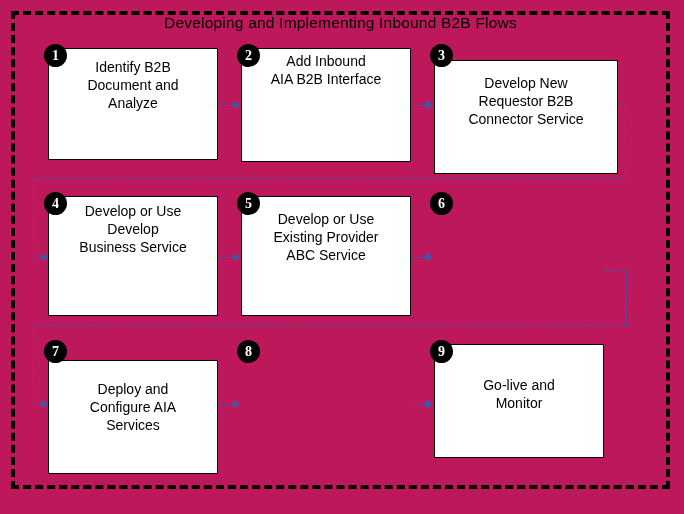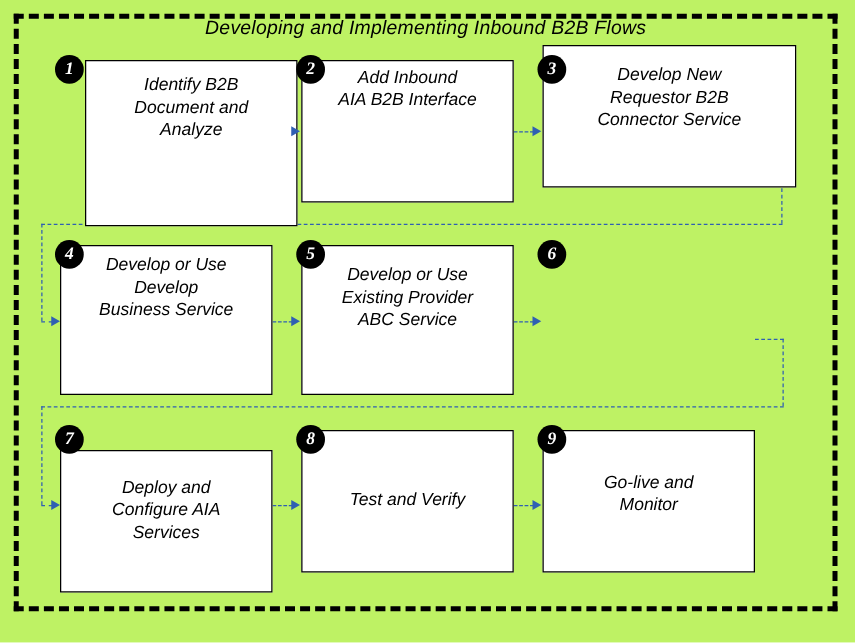--- a/index.html
+++ b/index.html
@@ -7,23 +7,22 @@
     padding: 0;
     background: #ffffff;
   }
   body {
     font-family: "Liberation Sans", sans-serif;
   }
   #canvas {
     position: relative;
     width: 684px;
     height: 514px;
-    background: #bef264;
+    background: #be185d;
     overflow: hidden;
-    font-style: italic;
   }
   
   #outer-frame {
     position: absolute;
     left: 11px;
     top: 11px;
     width: 659px;
     height: 478px;
     box-sizing: border-box;
     border: 4px dashed #000000;
@@ -102,38 +101,38 @@
 </style>
 </head>
 <body>
 
 <div id="canvas">
 
   <div id="outer-frame"></div>
 
   <div id="diagram-title">Developing and Implementing Inbound  B2B Flows</div>
 
-  <div class="proc-box" style="left:48px; top:48px; width:170px; height:133px;margin-left:20px;">
+  <div class="proc-box" style="left:48px; top:48px; width:170px; height:112px;">
     <div class="proc-label top">
       <div>Identify B2B</div>
       <div>Document and</div>
       <div>Analyze</div>
     </div>
   </div>
   <div class="num-badge" style="left:44px; top:44px;">1</div>
 
   <div class="proc-box" style="left:241px; top:48px; width:170px; height:114px;">
     <div class="proc-label top" style="top:4px;text-align:center;">
       <div>Add Inbound</div>
       <div>AIA B2B Interface</div>
     </div>
   </div>
   <div class="num-badge" style="left:237px; top:44px;">2</div>
 
-  <div class="proc-box" style="left:434px; top:36px; width:203px; height:114px;">
+  <div class="proc-box" style="left:434px; top:60px; width:184px; height:114px;">
     <div class="proc-label top" style="top:14px;">
       <div>Develop New</div>
       <div>Requestor B2B</div>
       <div>Connector Service</div>
     </div>
   </div>
   <div class="num-badge" style="left:430px; top:44px;">3</div>
 
   <div class="proc-box" style="left:48px; top:196px; width:170px; height:120px;">
     <div class="proc-label top" style="top:6px;">
@@ -157,25 +156,20 @@
 
   <div class="proc-box" style="left:48px; top:360px; width:170px; height:114px;">
     <div class="proc-label top" style="top:20px;">
       <div>Deploy and</div>
       <div>Configure AIA</div>
       <div>Services</div>
     </div>
   </div>
   <div class="num-badge" style="left:44px; top:340px;">7</div>
 
-  <div class="proc-box" style="left:241px; top:344px; width:170px; height:114px;">
-    <div class="proc-label mid" style="top:46px; transform:none;">
-      <div>Test and Verify</div>
-    </div>
-  </div>
   <div class="num-badge" style="left:237px; top:340px;">8</div>
 
   <div class="proc-box" style="left:434px; top:344px; width:170px; height:114px;">
     <div class="proc-label top" style="top:32px;">
       <div>Go-live and</div>
       <div>Monitor</div>
     </div>
   </div>
   <div class="num-badge" style="left:430px; top:340px;">9</div>
 

